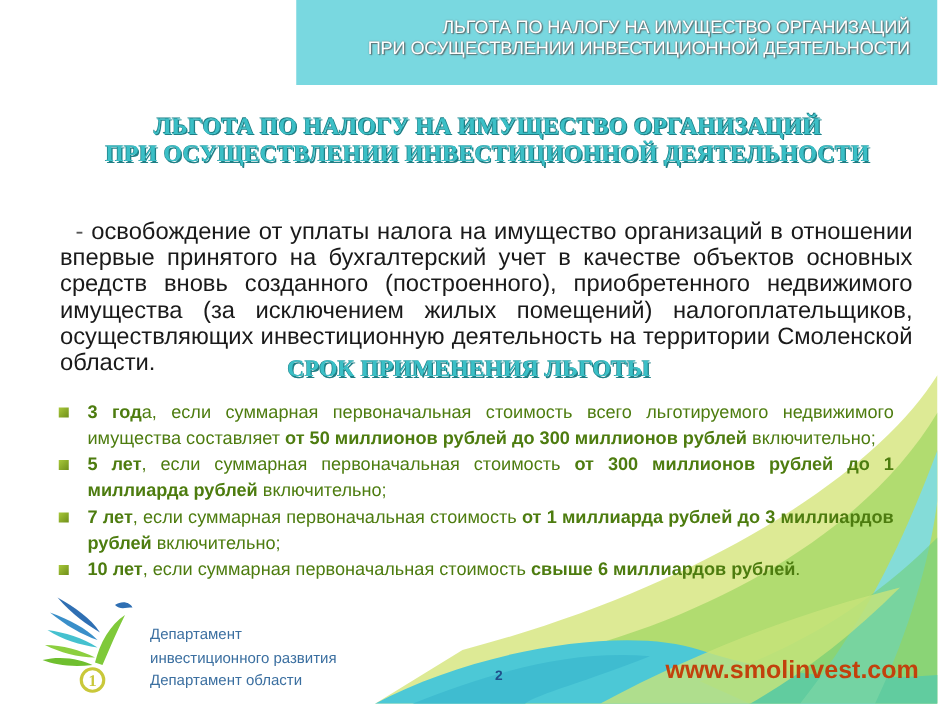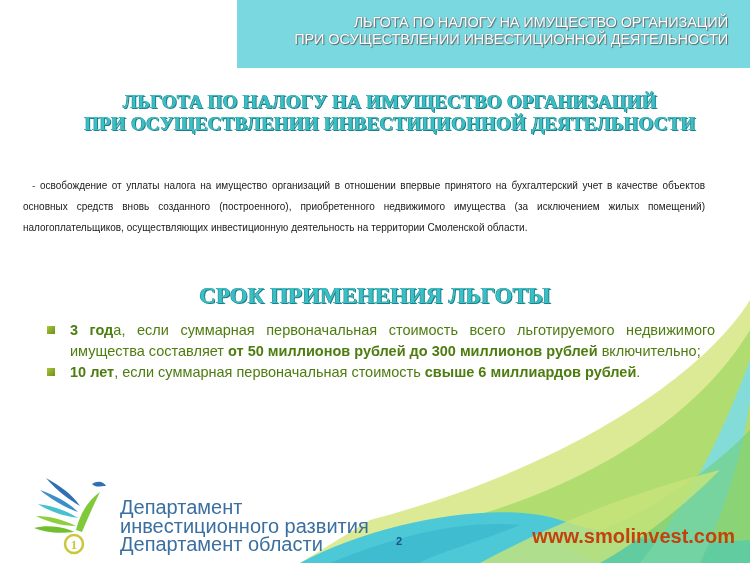--- a/index.html
+++ b/index.html
@@ -19,47 +19,47 @@
       letter-spacing: -0.1px;
     }
     .main-title {
       position: absolute; left: 40px; width: 700px; top: 91px; text-align: center;
       font-family: "Liberation Serif", serif; font-weight: bold;
       font-size: 19px; line-height: 22px; color: #3bbfc6;
       text-shadow: 1px 1px 0 #1f7f86, -0.5px -0.5px 0 #1f7f86;
       letter-spacing: 0.2px;
     }
     .description {
-      position: absolute; left: 23px; width: 682px; top: 175px;
-      font-size: 10px; line-height: 21px; color: #1a1a1a;
+      position: absolute; left: 48px; width: 682px; top: 175px;
+      font-size: 19px; line-height: 21px; color: #1a1a1a;
       text-align: justify;
     }
     .description .dash { color: #555; }
     .section-title {
       position: absolute; left: 0; width: 750px; top: 285px; text-align: center;
       font-family: "Liberation Serif", serif; font-weight: bold;
-      font-size: 23px; line-height: 22px; color: #3bbfc6;
+      font-size: 19px; line-height: 22px; color: #3bbfc6;
       text-shadow: 1px 1px 0 #1f7f86, -0.5px -0.5px 0 #1f7f86;
     }
     .terms {
       position: absolute; left: 44px; width: 671px; top: 320px;
       list-style: none; margin: 0; padding: 0;
       font-size: 14.5px; line-height: 21px; color: #4d7c0f;
     }
     .terms li { position: relative; padding-left: 26px; text-align: justify; }
     .terms li .bullet {
       position: absolute; left: 3px; top: 6px; width: 8px; height: 8px;
       background: linear-gradient(135deg, #a8c83a 0%, #6f8f1a 100%);
     }
     .terms b { font-weight: bold; }
     .swoosh { position: absolute; left: 0; top: 0; width: 750px; height: 563px; pointer-events: none; }
     .logo { position: absolute; left: 30px; top: 470px; width: 80px; height: 85px; }
     .dept-name {
       position: absolute; left: 120px; top: 498px;
-      font-size: 20px; line-height: 18.5px; color: #3b6fa0;
+      font-size: 12px; line-height: 18.5px; color: #3b6fa0;
     }
     .page-number {
       position: absolute; left: 396px; top: 535px;
       font-size: 11px; font-weight: bold; color: #1f4f8a;
     }
     .website {
       position: absolute; right: 15px; top: 525px;
       font-size: 20px; font-weight: bold; color: #c2410c;
     }
   </style>
@@ -95,20 +95,28 @@
 
 <div class="section-title">СРОК ПРИМЕНЕНИЯ ЛЬГОТЫ</div>
 
 <ul class="terms">
   <li>
     <span class="bullet"></span>
     <b>3 год</b><span>а</span><span>, если суммарная первоначальная стоимость всего льготируемого недвижимого имущества составляет </span><b>от 50 миллионов рублей до 300 миллионов рублей</b><span> включительно;</span>
   </li>
   <li>
     <span class="bullet"></span>
+    <b>5 лет</b><span>, если суммарная первоначальная стоимость </span><b>от 300 миллионов рублей до 1 миллиарда рублей</b><span> включительно;</span>
+  </li>
+  <li>
+    <span class="bullet"></span>
+    <b>7 лет</b><span>, если суммарная первоначальная стоимость </span><b>от 1 миллиарда рублей до 3 миллиардов рублей</b><span> включительно;</span>
+  </li>
+  <li>
+    <span class="bullet"></span>
     <b>10 лет</b><span>, если суммарная первоначальная стоимость </span><b>свыше 6 миллиардов рублей</b><span>.</span>
   </li>
 </ul>
 
 <svg class="logo" viewBox="0 0 80 85">
   <path d="M16 8 C 30 16, 42 24, 50 36 C 40 30, 28 22, 16 8 Z" fill="#2f6fb3"></path>
   <path d="M10 20 C 26 26, 38 32, 48 42 C 36 38, 22 30, 10 20 Z" fill="#3a8fc9"></path>
   <path d="M8 34 C 22 36, 36 40, 48 48 C 34 46, 20 42, 8 34 Z" fill="#45c1cf"></path>
   <path d="M6 46 C 20 46, 34 50, 46 56 C 32 56, 18 52, 6 46 Z" fill="#8ccf3f"></path>
   <path d="M4 58 C 20 54, 36 58, 44 62 C 28 64, 14 62, 4 58 Z" fill="#6fbf2f"></path>

